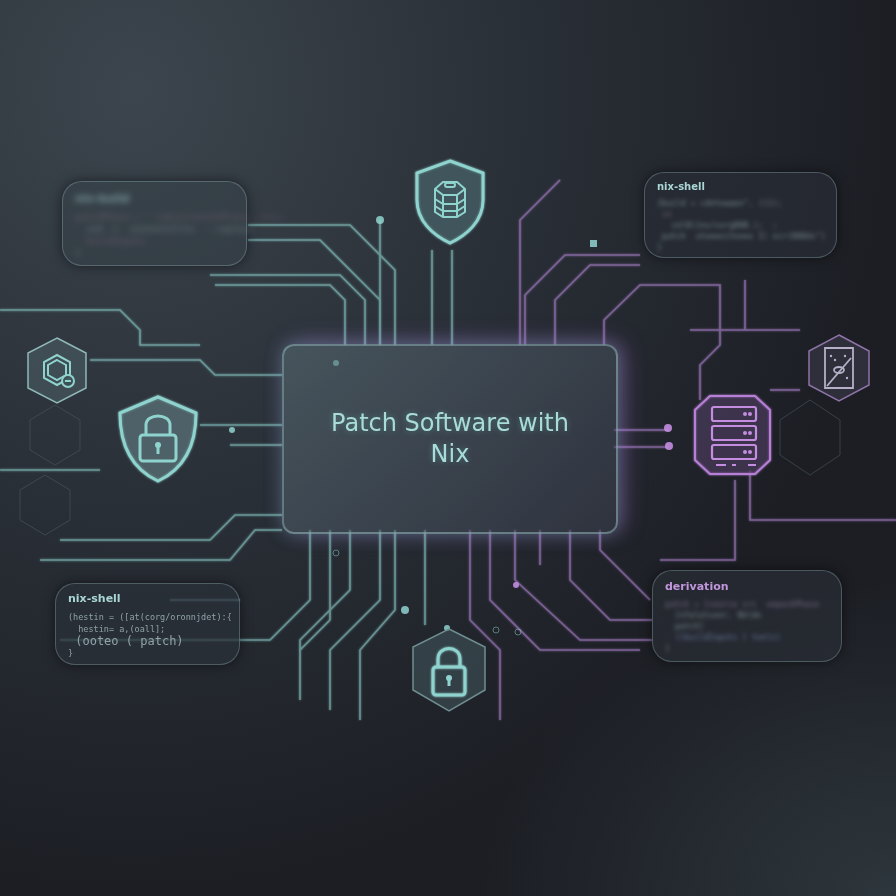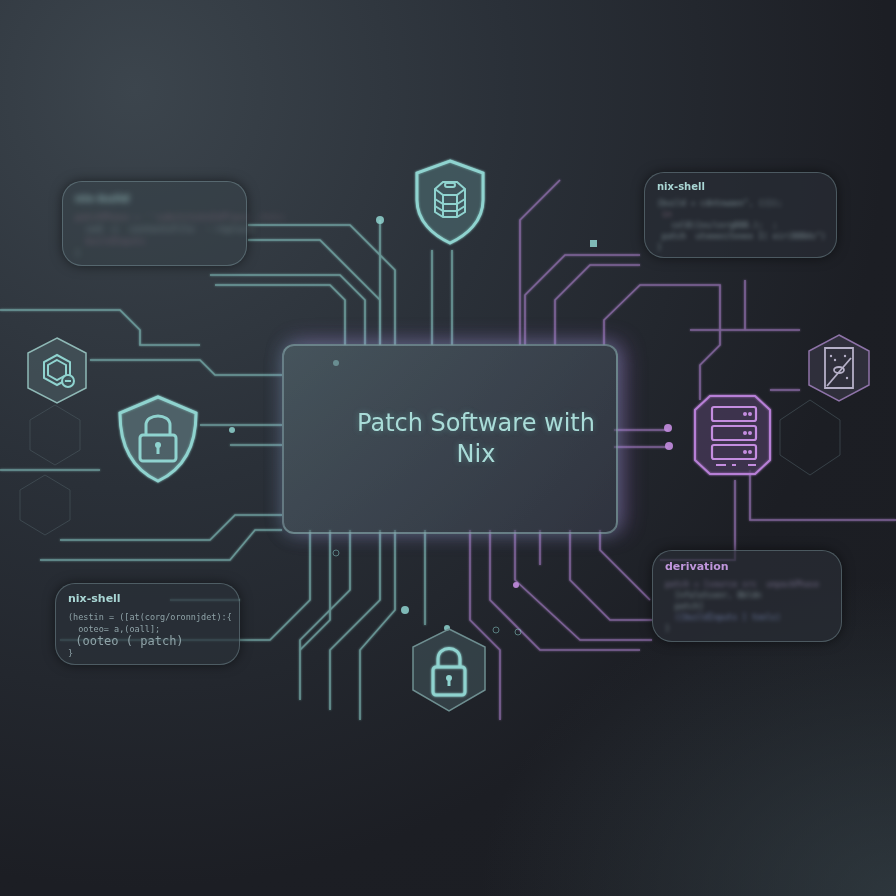--- a/index.html
+++ b/index.html
@@ -24,21 +24,21 @@
   .code-title { font-family: "DejaVu Sans", sans-serif; font-size:11px; font-weight:bold; color:#a9d6d4; margin-bottom:6px; }
   .code-line { white-space:pre; line-height:12px; }
   .blur { filter: blur(2px); opacity:0.75; }
   .blur-more { filter: blur(3px); opacity:0.6; }
   .main-card {
     position:absolute; left:282px; top:344px; width:332px; height:186px;
     border-radius:12px;
     background: linear-gradient(135deg, rgba(90,110,118,0.55), rgba(60,64,80,0.55));
     border:2px solid rgba(160,200,205,0.45);
     box-shadow: 0 0 18px rgba(120,220,215,0.25), 6px -2px 22px rgba(190,110,230,0.35);
-    display:flex; align-items:center; justify-content:flex-end; text-align:center;
+    display:flex; align-items:center; justify-content:center; text-align:center;
   }
   .main-title {
     font-family: "DejaVu Sans", sans-serif; font-size:24px; line-height:31px;
     color:#a9dcd8; text-shadow: 0 0 6px rgba(120,220,210,0.35);
     width:280px;
   }
   .badge { position:absolute; }
 </style>
 </head>
 <body>
@@ -143,26 +143,26 @@
     <div class="code-line" style="line-height:11px;color:#8b6f82;"> in</div>
     <div class="code-line" style="line-height:11px;">   col0({os/corg000.);  ;</div>
     <div class="code-line" style="line-height:11px;"> patch  utoeeoitooex I( eir(000ds")</div>
     <div class="code-line" style="line-height:11px;">}</div>
   </div>
 </div>
 
 <div class="panel code-panel" style="left:55px; top:583px; width:185px; height:82px; padding:8px 12px; box-sizing:border-box; background:rgba(42,48,56,0.75);">
   <div class="code-title">nix-shell</div>
   <div class="code-line" style="font-size:8.5px;">(hestin = ([at(corg/oronnjdet):{</div>
-  <div class="code-line" style="font-size:8.5px;">  ooteo= a,(oall];</div>
+  <div class="code-line" style="font-size:8.5px;">  hestin= a,(oall];</div>
   <div class="code-line" style="font-size:12px;"> (ooteo ( patch)</div>
   <div class="code-line" style="font-size:8.5px;">}</div>
 </div>
 
-<div class="panel code-panel" style="left:652px; top:550px; width:190px; height:92px; padding:9px 12px; box-sizing:border-box; background:rgba(40,44,52,0.75);">
+<div class="panel code-panel" style="left:652px; top:570px; width:190px; height:92px; padding:9px 12px; box-sizing:border-box; background:rgba(40,44,52,0.75);">
   <div class="code-title" style="color:#c096dc;">derivation</div>
   <div class="blur" style="font-size:8px;">
     <div class="code-line" style="line-height:11px;color:#8a7fa0;">patch = [source src  unpackPhase</div>
     <div class="code-line" style="line-height:11px;">  [nfaletsenr, 0bldn</div>
     <div class="code-line" style="line-height:11px;">  patch]</div>
     <div class="code-line" style="line-height:11px;color:#7c8ebd;">  ([buildInputs ] tools)</div>
     <div class="code-line" style="line-height:11px;">}</div>
   </div>
 </div>
 

